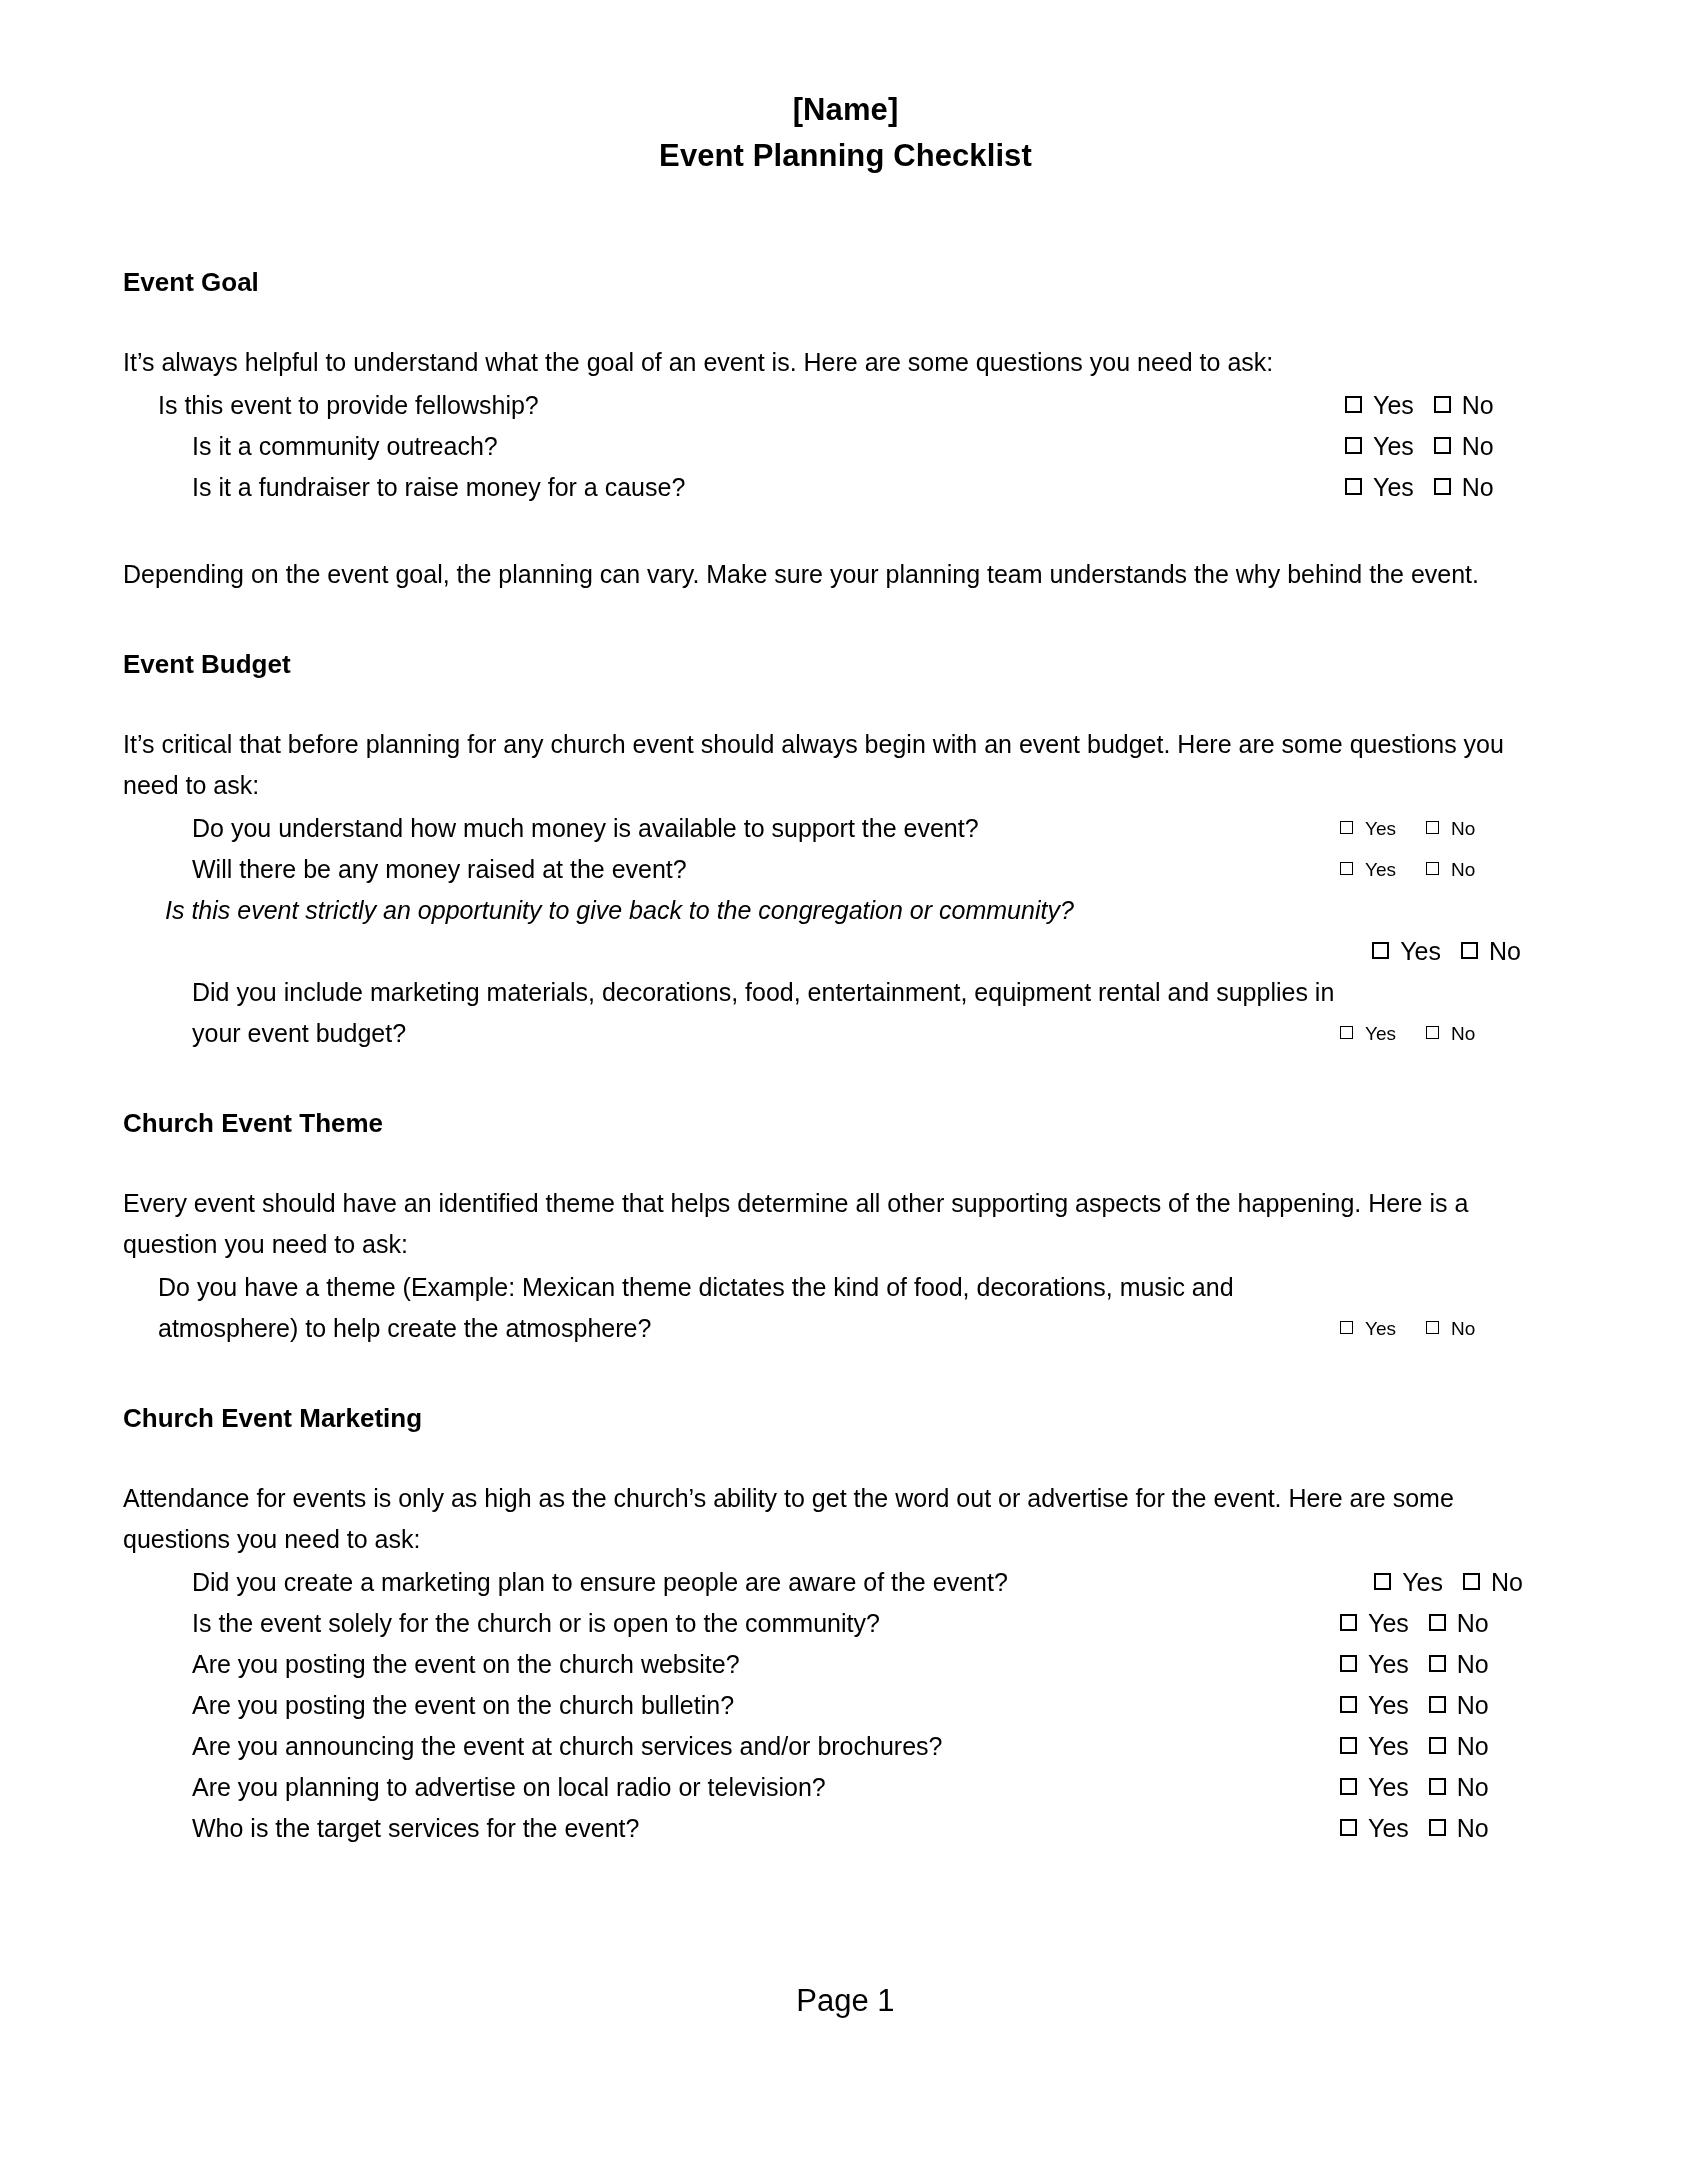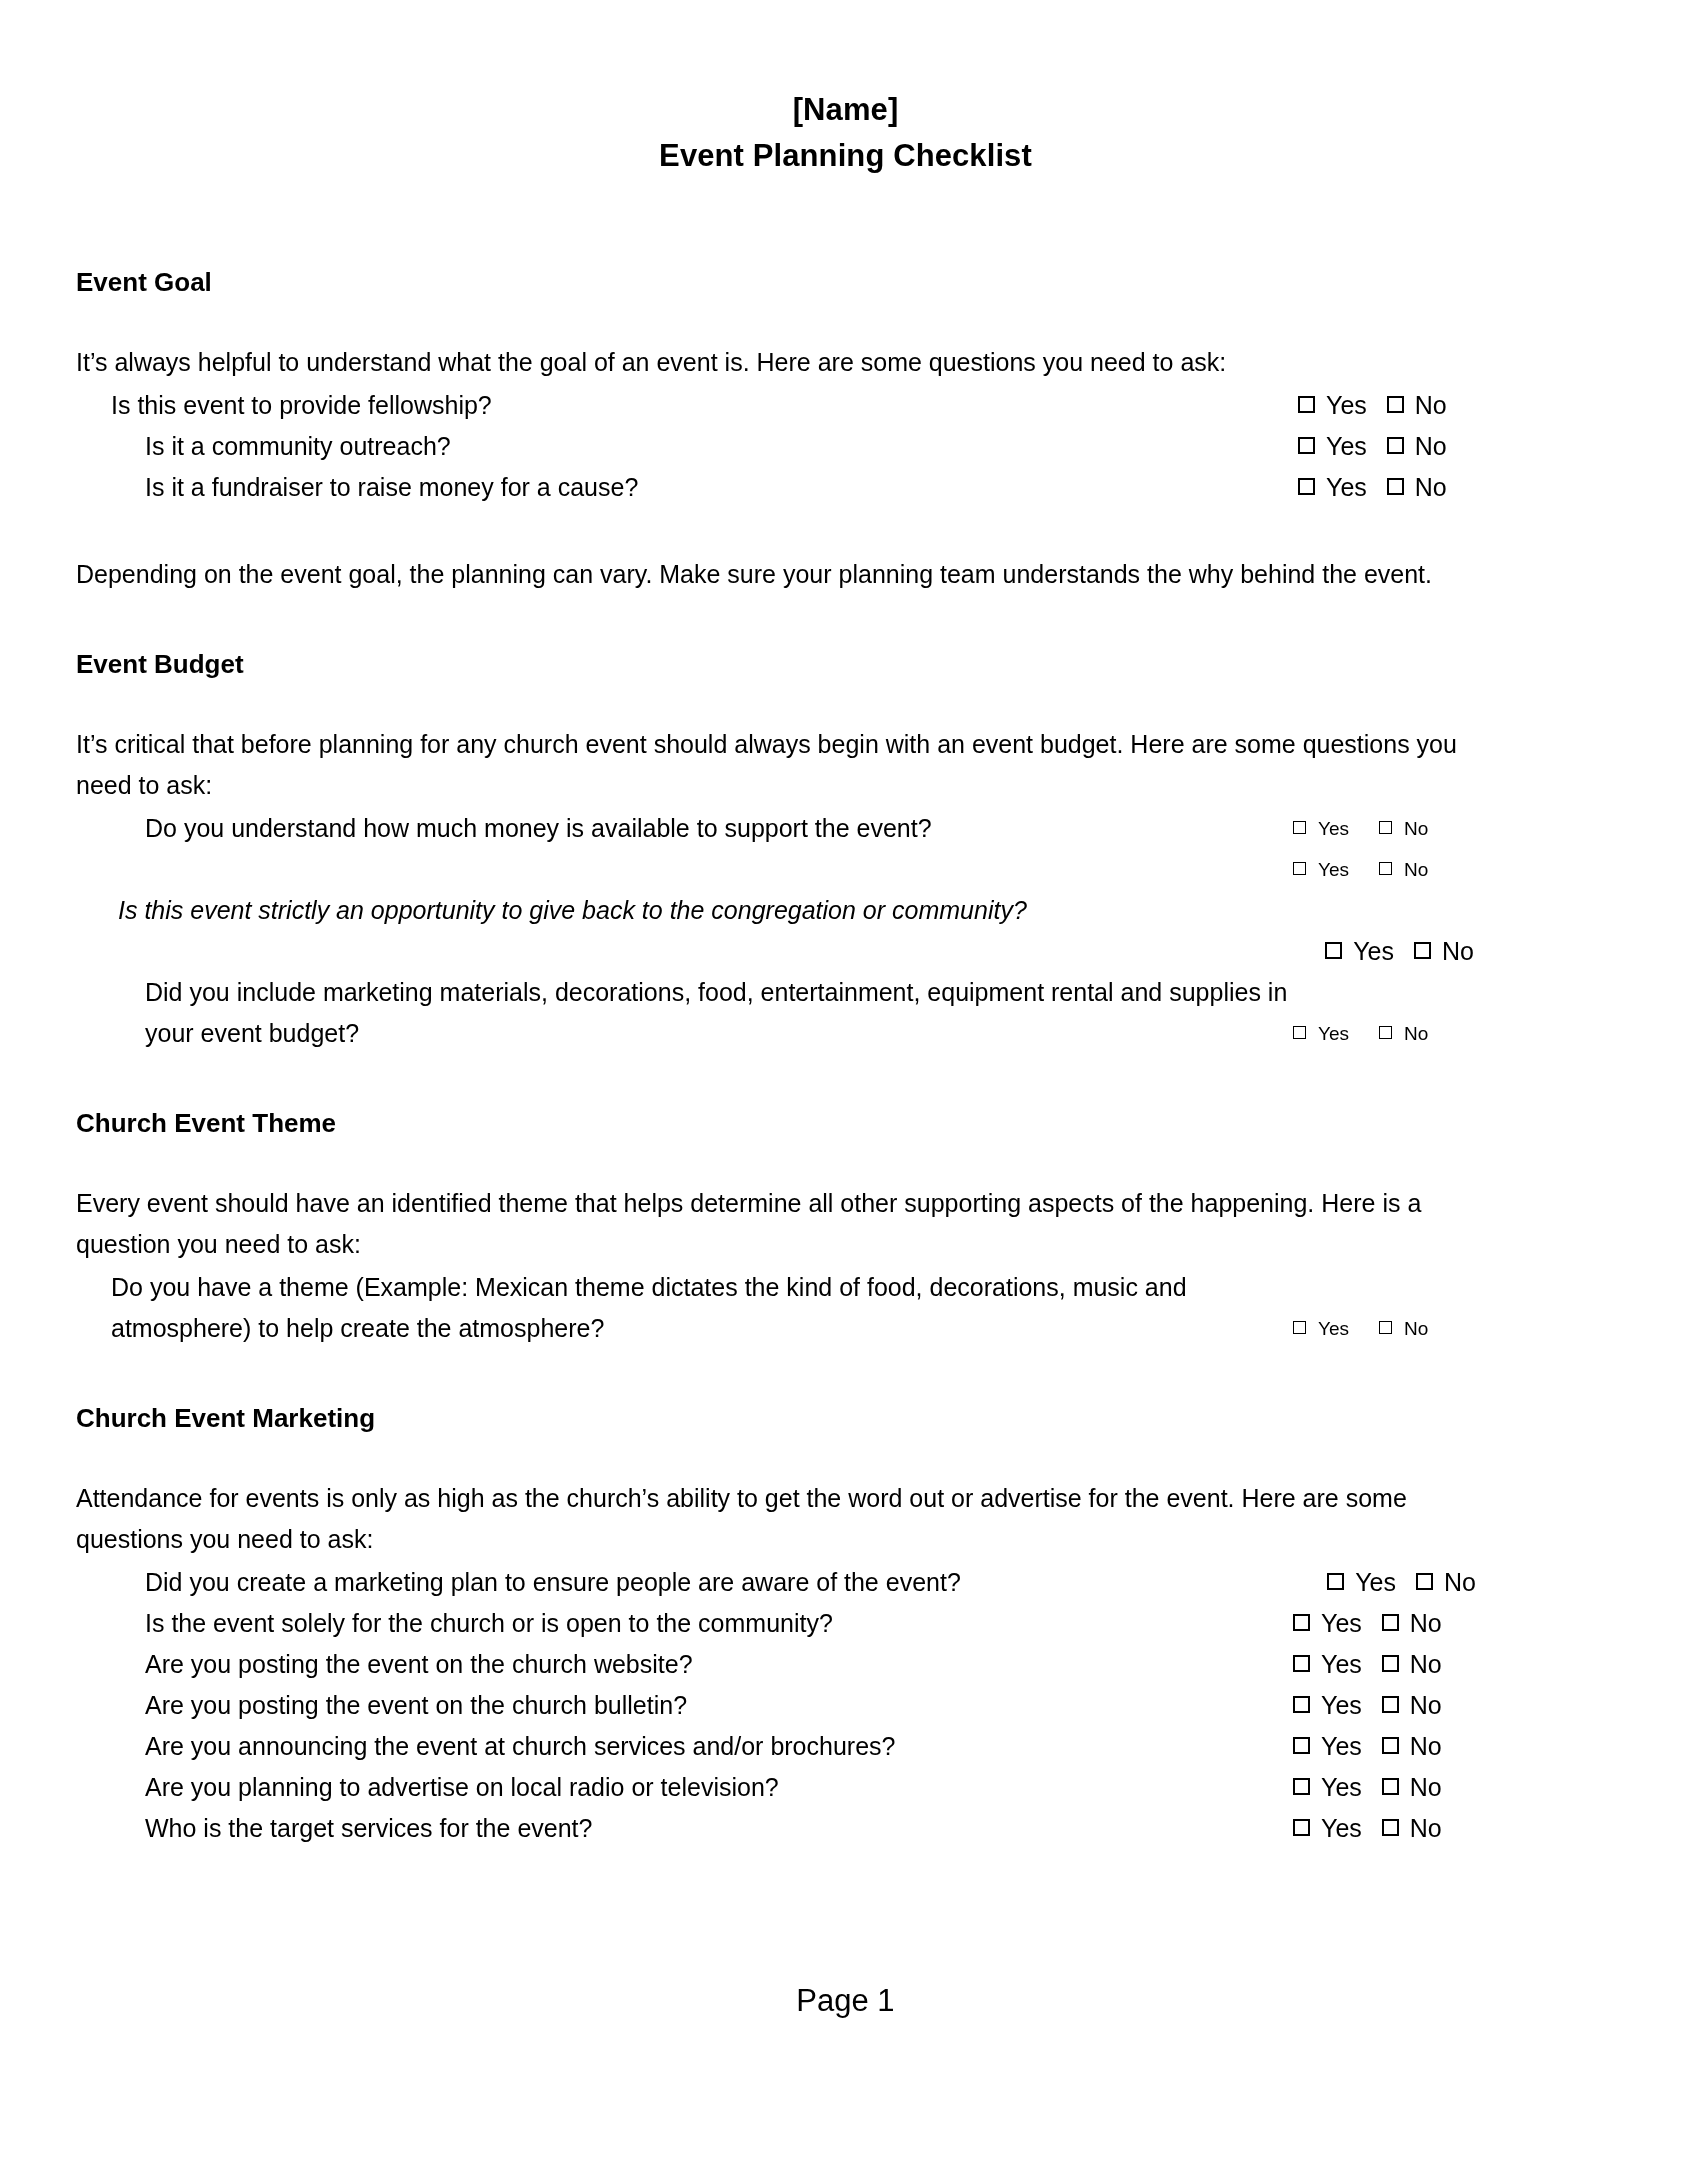--- a/index.html
+++ b/index.html
@@ -33,21 +33,21 @@
   }
   .title-line {
     font-size: 31px;
     font-weight: bold;
     line-height: 46px;
     letter-spacing: 0.1px;
   }
 
   
   .content {
-    margin-left: 72px;
+    margin-left: 119px;
     margin-right: 142px;
     width: 1400px;
   }
 
   h2.section-heading {
     font-size: 26px;
     font-weight: bold;
     margin: 0;
     line-height: 36px;
   }
@@ -210,20 +210,21 @@
       <span class="qspacer"></span>
       <span class="cbgroup small cbcol-sm">
         <span class="box"></span>
         <span class="lbl">Yes</span>
         <span class="box"></span>
         <span class="lbl last">No</span>
       </span>
     </div>
 
     <div class="qrow indent-2">
+      <span class="qtext">Will there be any money raised at the event?</span>
       <span class="qspacer"></span>
       <span class="cbgroup small cbcol-sm">
         <span class="box"></span>
         <span class="lbl">Yes</span>
         <span class="box"></span>
         <span class="lbl last">No</span>
       </span>
     </div>
 
     <div class="qrow indent-3">

